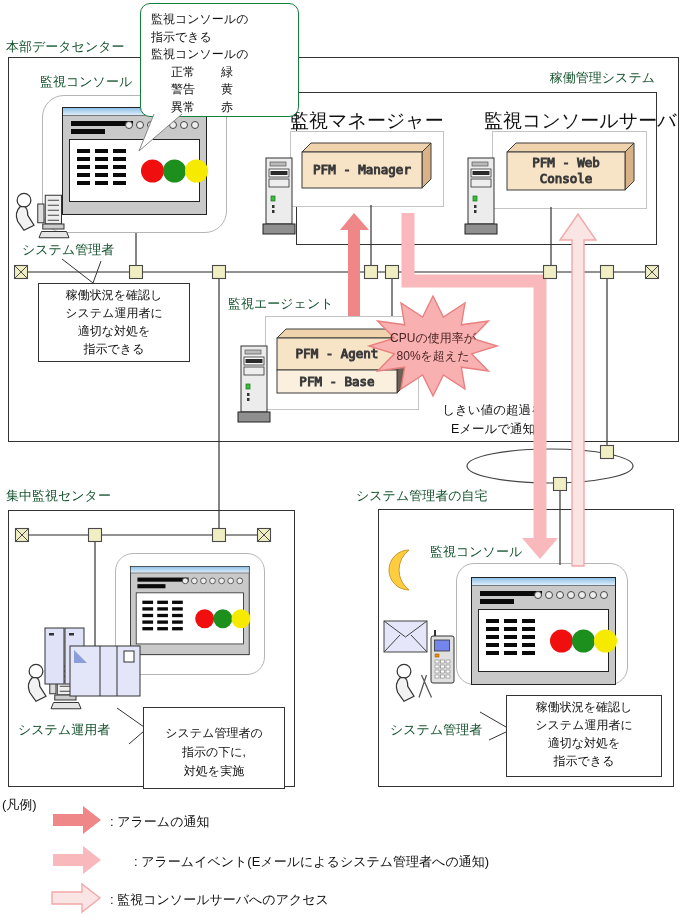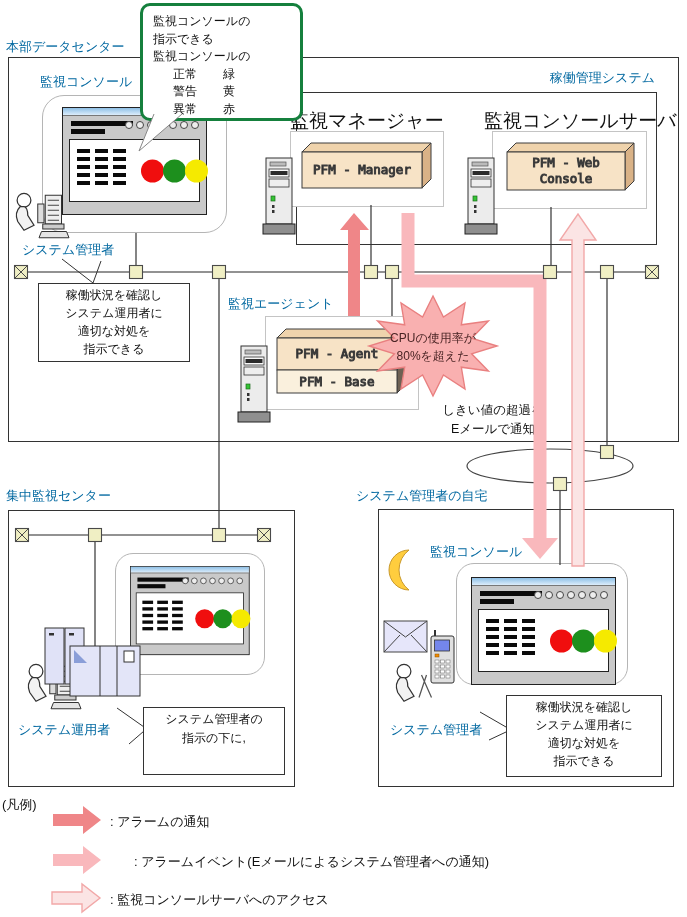--- a/index.html
+++ b/index.html
@@ -1,25 +1,25 @@
 <!DOCTYPE html>
 <html><head>
 <meta charset="utf-8">
 <style>
   html,body{margin:0;padding:0;background:#fff;}
   #stage{position:relative;width:687px;height:917px;background:#fff;overflow:hidden;
          font-family:"Liberation Sans","DejaVu Sans",sans-serif;color:#111;}
-  .lbl{position:absolute;font-size:13px;white-space:nowrap;color:#0369a1;}
+  .lbl{position:absolute;font-size:13px;white-space:nowrap;color:#14532d;}
   .lbl-c{position:absolute;font-size:19px;text-align:center;color:#111;white-space:nowrap;}
   .box{position:absolute;border:1px solid #333;background:transparent;}
   .unit{position:absolute;border:1px solid #b5b5b5;border-radius:22px;background:#fff;}
   .unit-sq{position:absolute;border:1px solid #c4c4c4;background:#fff;}
   .callout{position:absolute;background:#fff;font-size:12px;line-height:18px;color:#111;}
   .callout.bordered{border:1px solid #333;text-align:center;}
-  #status-callout{border:3px solid #15803d;border-radius:10px;z-index:6;padding:7px 0 0 10px;line-height:17.5px;}
+  #status-callout{border:1px solid #15803d;border-radius:10px;z-index:6;padding:7px 0 0 10px;line-height:17.5px;}
   .st-row{display:flex;margin-left:20px;}
   .st-row .st-state{width:50px;}
   .note{position:absolute;font-size:12.5px;line-height:19px;text-align:center;color:#111;}
   
   .monitor{position:absolute;width:143px;height:106px;background:#c9c9c9;border:1px solid #222;}
   .monitor-sm{transform:scale(0.825);transform-origin:top left;}
   .m-title{position:absolute;left:0;right:0;top:0;height:7px;
            background:linear-gradient(#8fc0e6,#dcedfb);border-bottom:1px solid #777;}
   .m-bar{position:absolute;background:#0a0a0a;height:5px;}
   .m-bar1{left:8px;top:13px;width:62px;}
@@ -169,23 +169,24 @@
         </div>
       <div class="m-lights">
           <span class="l-red"></span>
           <span class="l-green"></span>
           <span class="l-yellow"></span>
         </div>
     </div>
   </div>
 
   <div class="lbl" style="left:18px;top:721px;">システム運用者</div>
-  <div class="callout bordered" style="left:143px;top:707px;width:140px;height:64px;padding-top:2px;line-height:19px;">
+  <div class="callout bordered" style="left:143px;top:707px;width:140px;height:64px;padding-top:16px;line-height:19px;">
     <div>システム管理者の</div>
     <div>指示の下に,</div>
+    <div>対処を実施</div>
   </div>
 
   <div class="lbl" style="left:356px;top:487px;">システム管理者の自宅</div>
   <div class="box" style="left:378px;top:509px;width:294px;height:276px;"></div>
   <div class="lbl" style="left:430px;top:543px;">監視コンソール</div>
   <div class="unit" style="left:456px;top:563px;width:170px;height:120px;border-radius:18px;"></div>
 
   <div class="monitor" style="left:471px;top:577px;">
     <div class="m-title"></div>
     <div class="m-bar m-bar1"></div>

